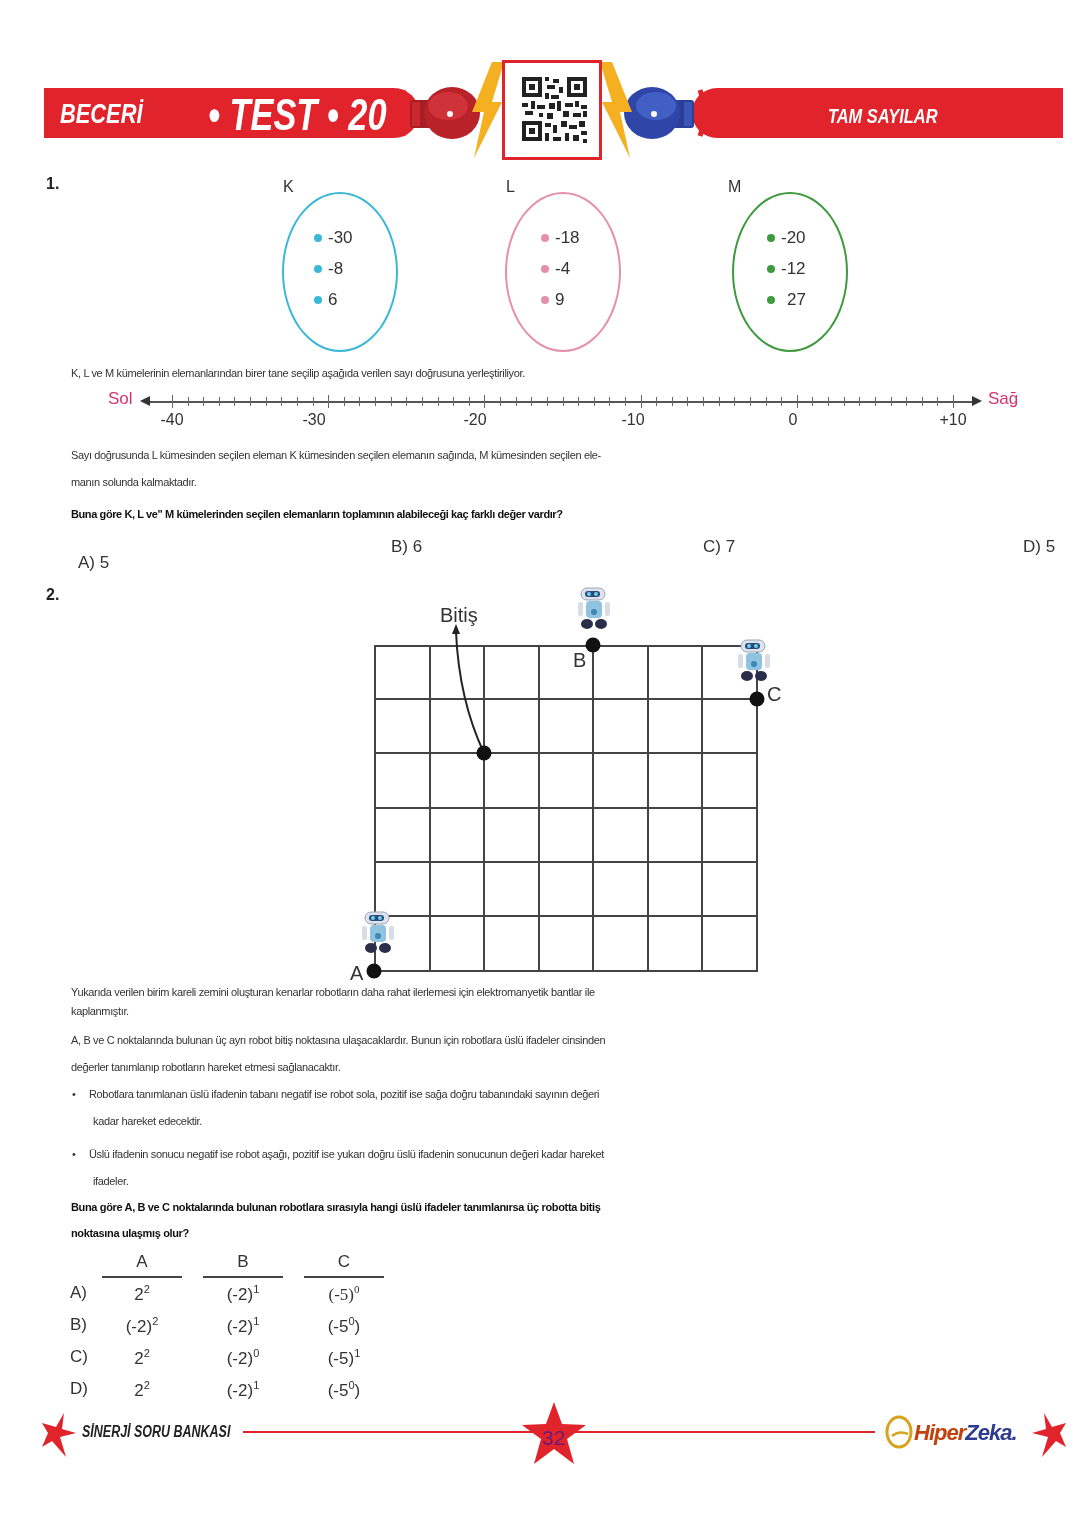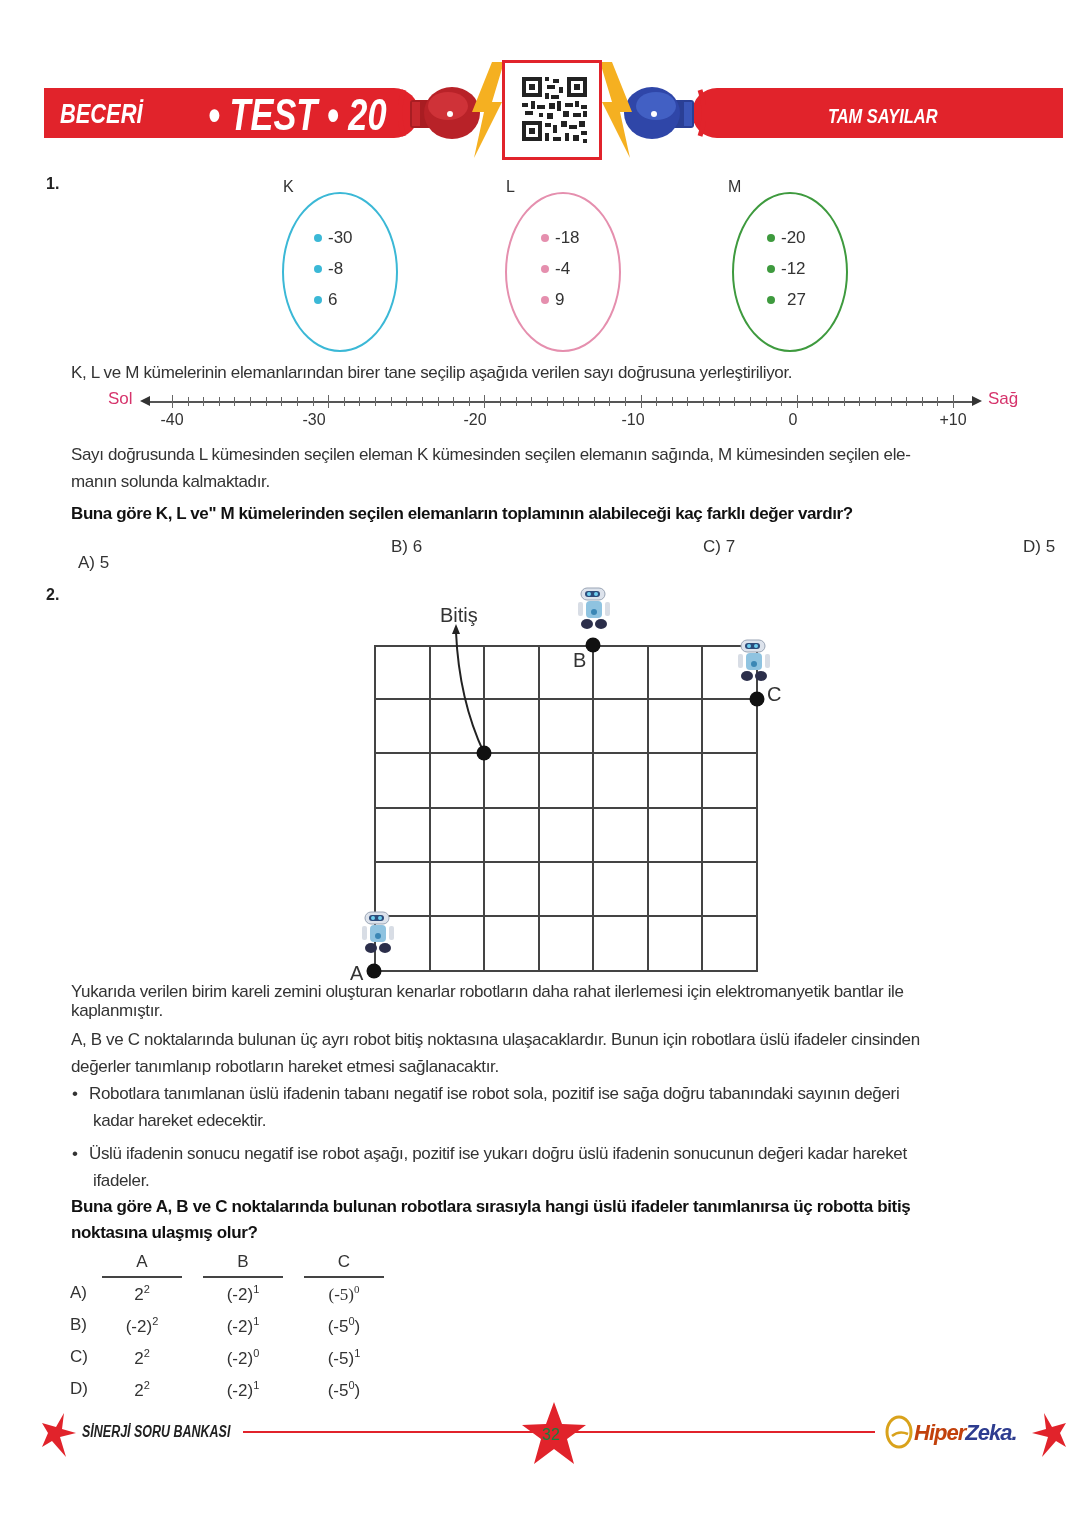--- a/index.html
+++ b/index.html
@@ -13,21 +13,21 @@
   .hdr-right { left: 692px; width: 371px; border-radius: 25px 0 0 25px; }
   .hdr-text { position: absolute; color: #fff; font-weight: bold; font-style: italic; letter-spacing: 0px; transform: scaleX(0.78); transform-origin: left center; white-space: nowrap; }
   .qr-box { position: absolute; left: 502px; top: 60px; width: 100px; height: 100px; border: 3px solid #e1232b; background: #fff; }
 
   
   .qnum { position: absolute; font-weight: bold; font-size: 16px; color: #222; }
   .set-label { position: absolute; font-size: 16px; color: #333; }
   .ellipse { position: absolute; width: 116px; height: 160px; border: 2px solid; border-radius: 50%; }
   .set-item { position: absolute; font-size: 17px; color: #333; display: flex; align-items: center; gap: 6px; }
   .dot { width: 8px; height: 8px; border-radius: 50%; display: inline-block; }
-  .p { position: absolute; font-size: 17px; color: #333; line-height: 26px; letter-spacing: -0.35px; }
+  .p { position: absolute; font-size: 11px; color: #333; line-height: 26px; letter-spacing: -0.35px; }
   .b { font-weight: bold; color: #111; }
   .choice { position: absolute; font-size: 17px; color: #333; }
 
   
   .nl-line { position: absolute; left: 146px; top: 401px; width: 830px; height: 1.5px; background: #555; }
   .tick { position: absolute; width: 1px; background: #666; }
   .nl-lbl { position: absolute; font-size: 16px; color: #333; transform: translateX(-50%); }
   .dir-lbl { position: absolute; font-size: 17px; color: #d6336b; }
 
   
@@ -372,21 +372,21 @@
 
 <svg class="abs" style="left:42px;top:1413px;" width="34" height="44">
   <polygon points="22,0 20,16 34,20 18,24 24,44 10,28 0,34 6,20 0,10 14,14" fill="#e1232b"></polygon>
 </svg>
 <div class="hdr-text" style="left:82px;top:1423px;font-size:16px;color:#222;">SİNERJİ SORU BANKASI</div>
 <div class="ft-line" style="left:243px;width:290px;"></div>
 <div class="ft-line" style="left:575px;width:300px;"></div>
 <svg class="abs" style="left:522px;top:1402px;" width="64" height="62">
   <polygon points="32,0 40,22 64,23 45,37 52,62 32,47 12,62 19,37 0,23 24,22" fill="#e1232b"></polygon>
 </svg>
-<div class="abs" style="left:542px;top:1426px;font-size:16px;color:#15803d;">32</div>
+<div class="abs" style="left:542px;top:1426px;font-size:21px;color:#701a75;">32</div>
 
 <svg class="abs" style="left:884px;top:1414px;" width="30" height="36">
   <ellipse cx="15" cy="18" rx="12" ry="15" fill="none" stroke="#d9a21b" stroke-width="3"></ellipse>
   <path d="M8 22 Q15 16 24 20" stroke="#d9a21b" stroke-width="2.5" fill="none"></path>
 </svg>
 <div class="abs" style="left:914px;top:1420px;font-size:22px;font-weight:bold;font-style:italic;letter-spacing:-1px;">
   <span style="color:#c2410c" id="logo-a">Hiper</span><span style="color:#2d3c8f" id="logo-b">Zeka.</span>
 </div>
 <svg class="abs" style="left:1032px;top:1413px;" width="34" height="44">
   <polygon points="12,0 14,16 0,20 16,24 10,44 24,28 34,34 28,20 34,10 20,14" fill="#e1232b"></polygon>

